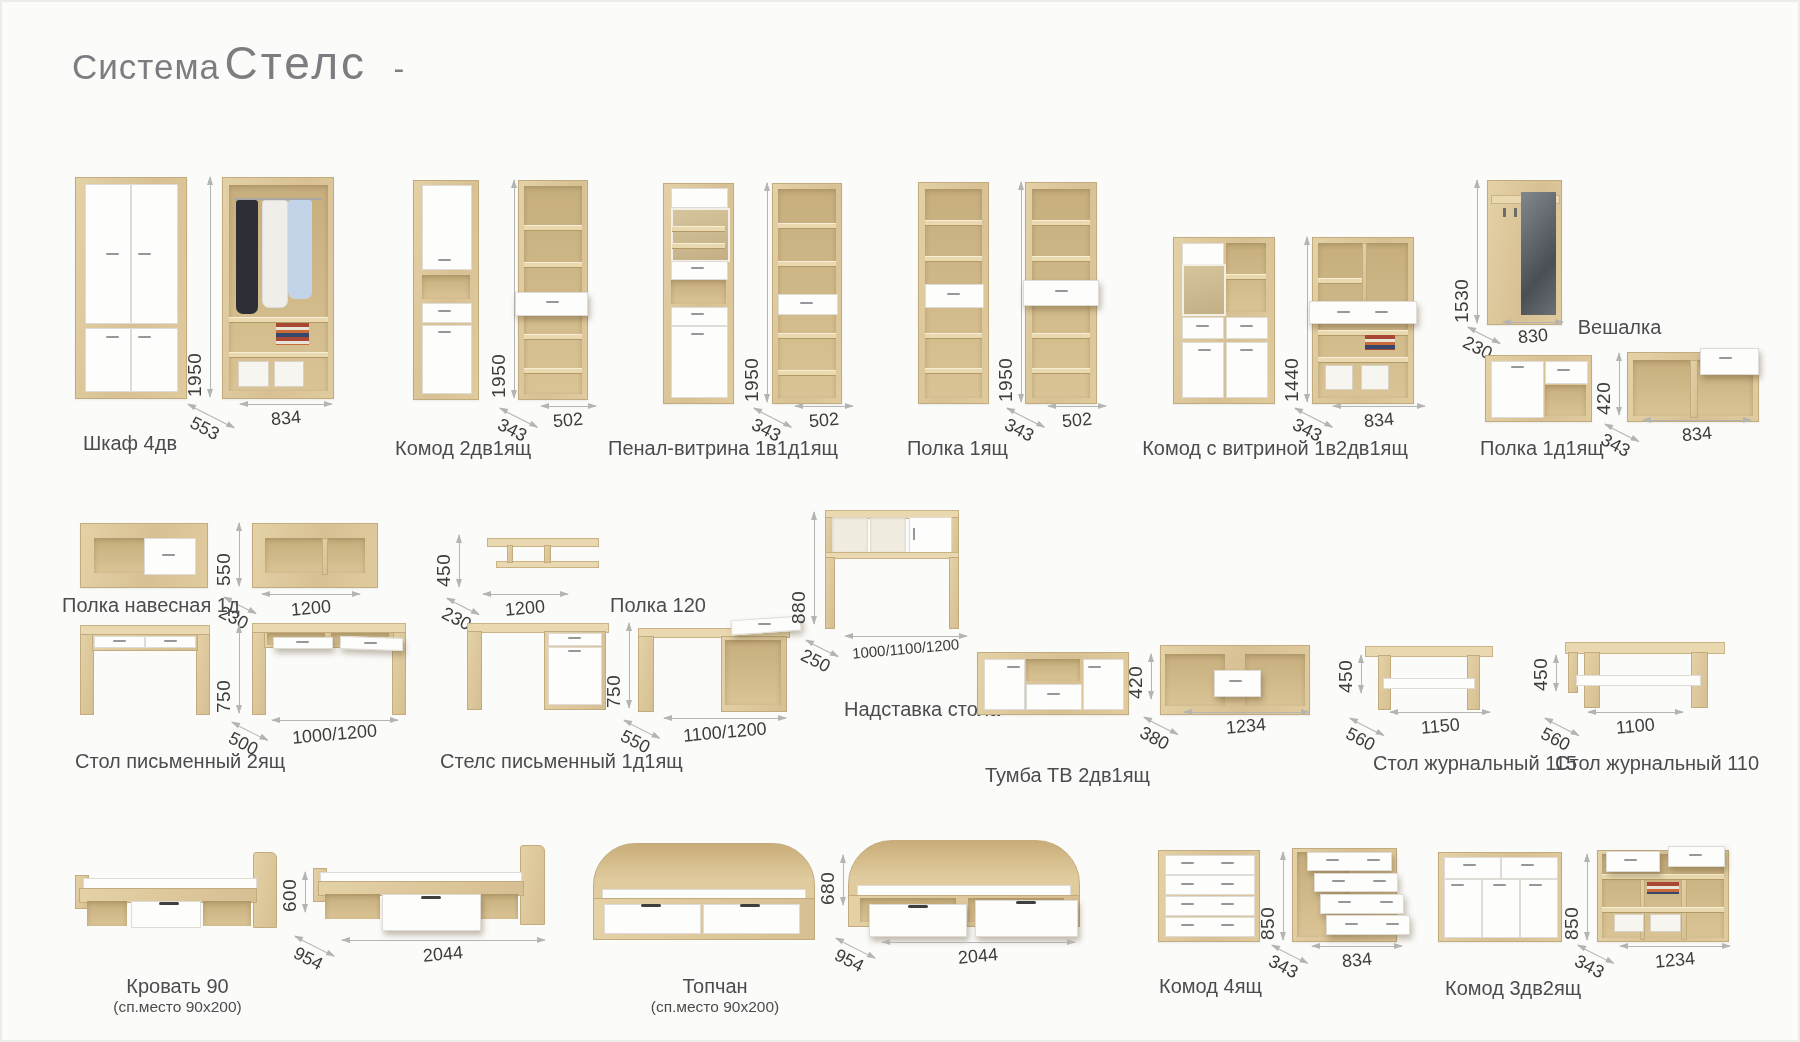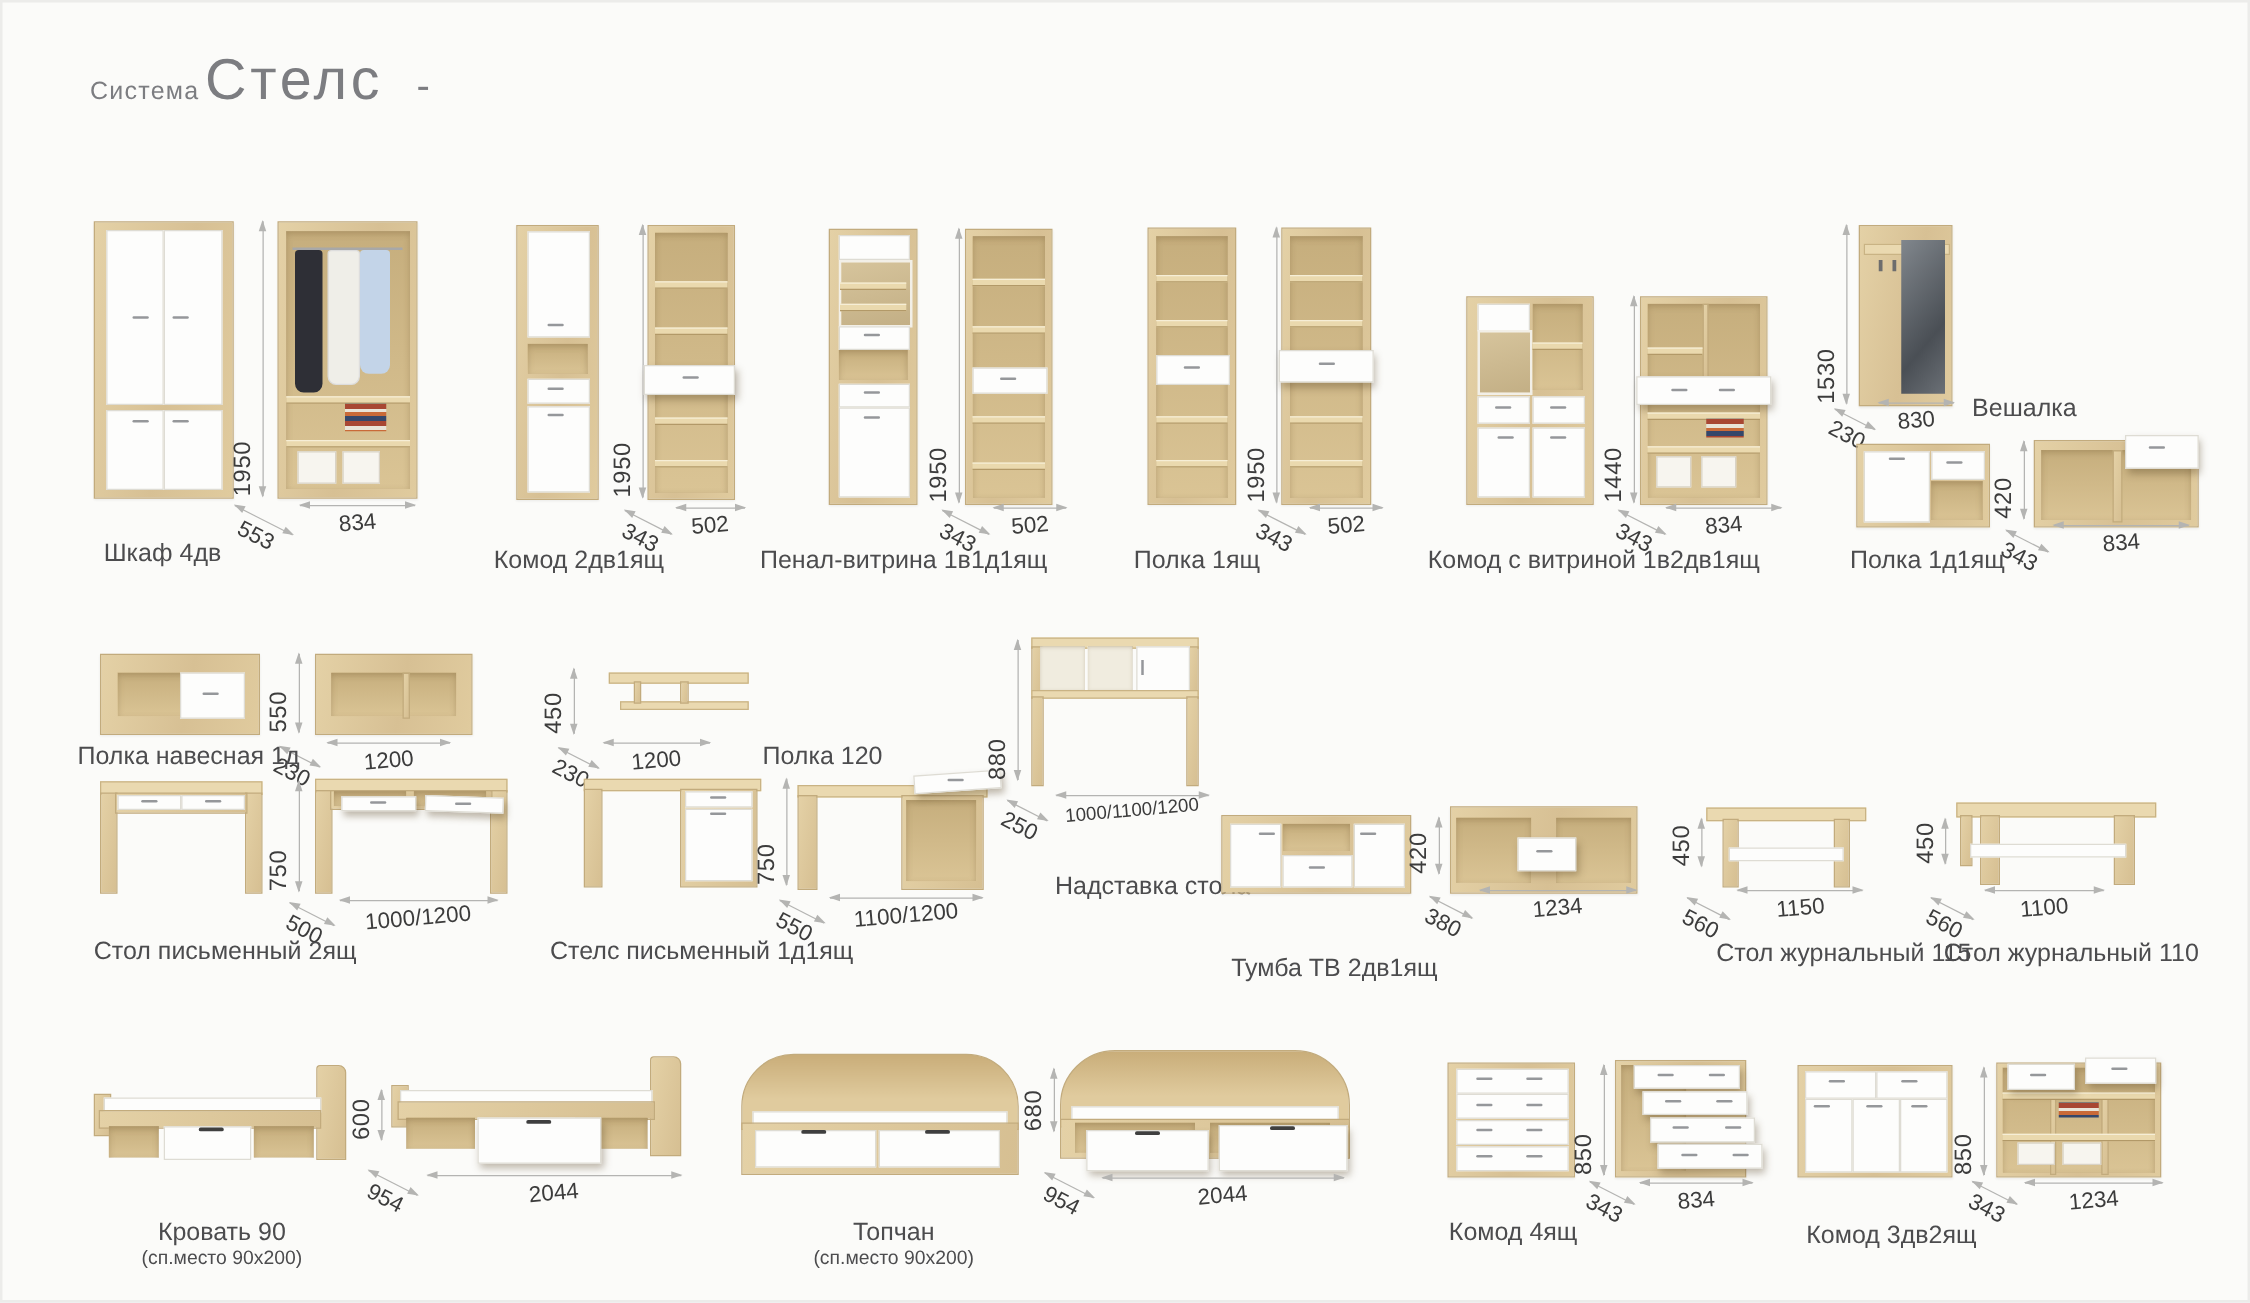--- a/index.html
+++ b/index.html
@@ -1,21 +1,21 @@
 <!DOCTYPE html>
 <html><head>
 <meta charset="utf-8">
 <style>
   html,body{margin:0;padding:0;background:#e9e9e7;}
   .canvas{position:relative;width:1800px;height:1042px;background:#fbfbf9;overflow:hidden;
           font-family:"Liberation Sans",sans-serif;box-shadow:inset 0 0 0 2px #ececea;}
   
   .hdr{position:absolute;left:72px;top:36px;}
   .brandline{color:#7c7d81;white-space:nowrap;}
-  .brand-prefix{font-size:20px;letter-spacing:1px;}
+  .brand-prefix{font-size:35px;letter-spacing:1px;}
   .brand{font-size:46px;letter-spacing:3px;}
   .brand-dash{font-size:32px;margin-left:22px;}
   .subtitle{font-size:34px;font-weight:bold;color:#55565a;letter-spacing:.5px;margin-top:2px;white-space:nowrap;}
   .excl{margin-left:8px;}
   
   .f{position:absolute;}
   .f i{position:absolute;display:block;}
   .wood{background:linear-gradient(100deg,#e4d1a6 0%,#d7c094 55%,#e0cb9e 100%);border:1px solid #c2ab7d;box-shadow:0 1px 2px rgba(0,0,0,.07);}
   i.w{background:#fdfdfc;border:1px solid #dedcd4;}
   i.n{background:linear-gradient(180deg,#c6ae7d,#dac495);box-shadow:inset 0 2px 5px rgba(105,80,40,.30);}

